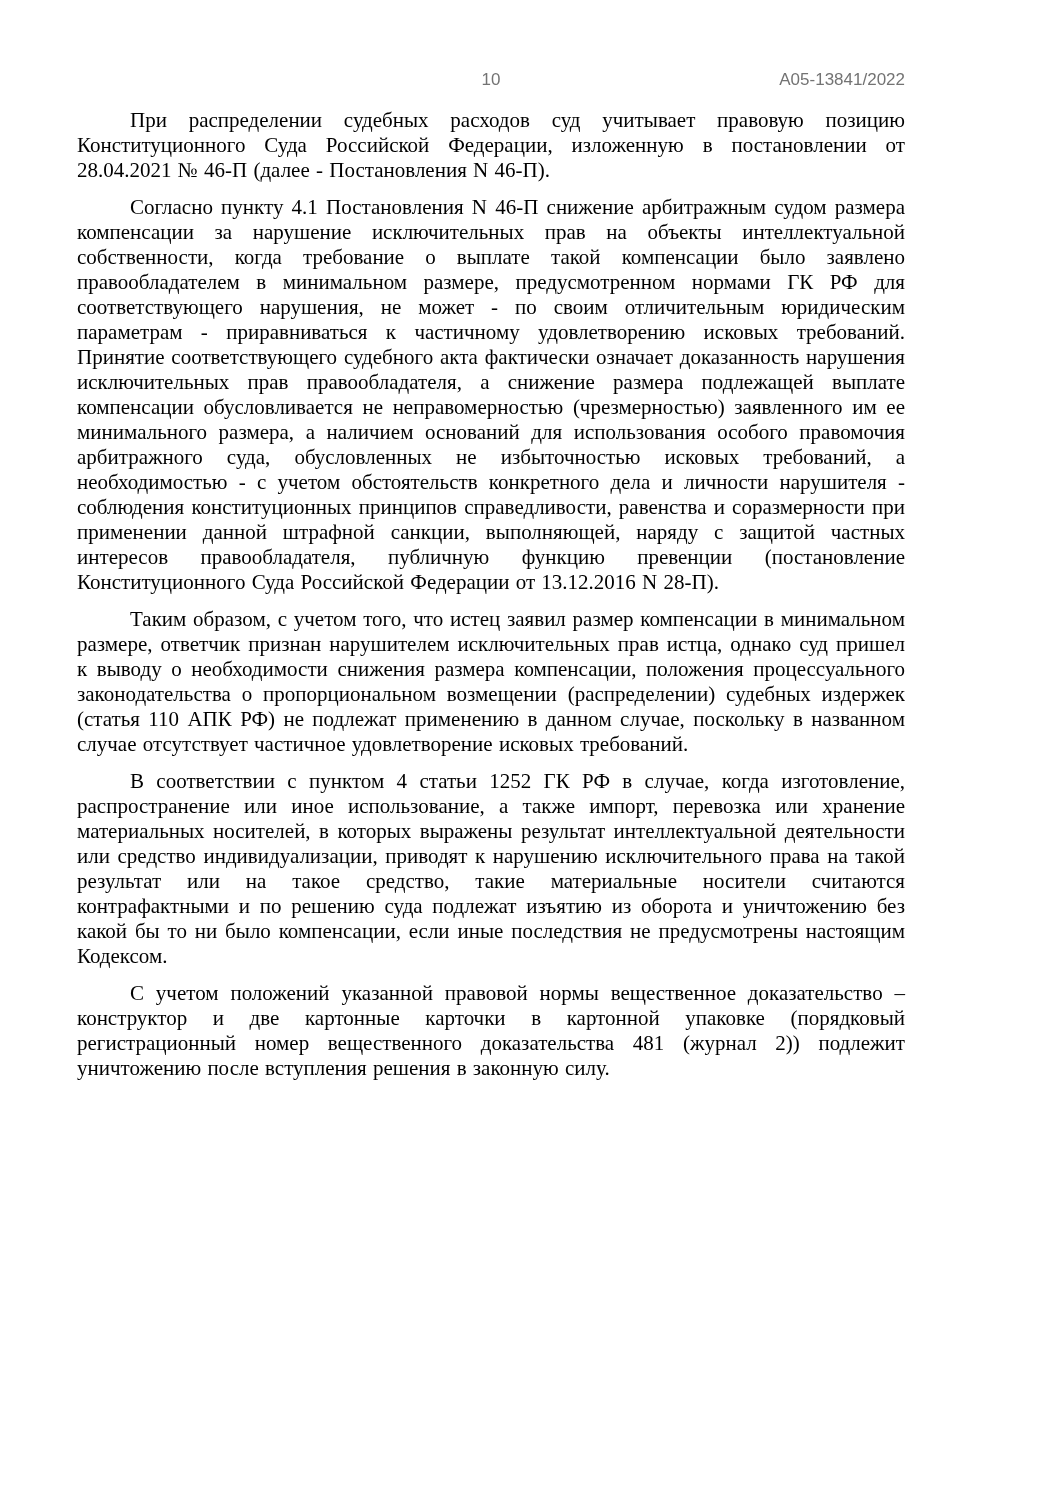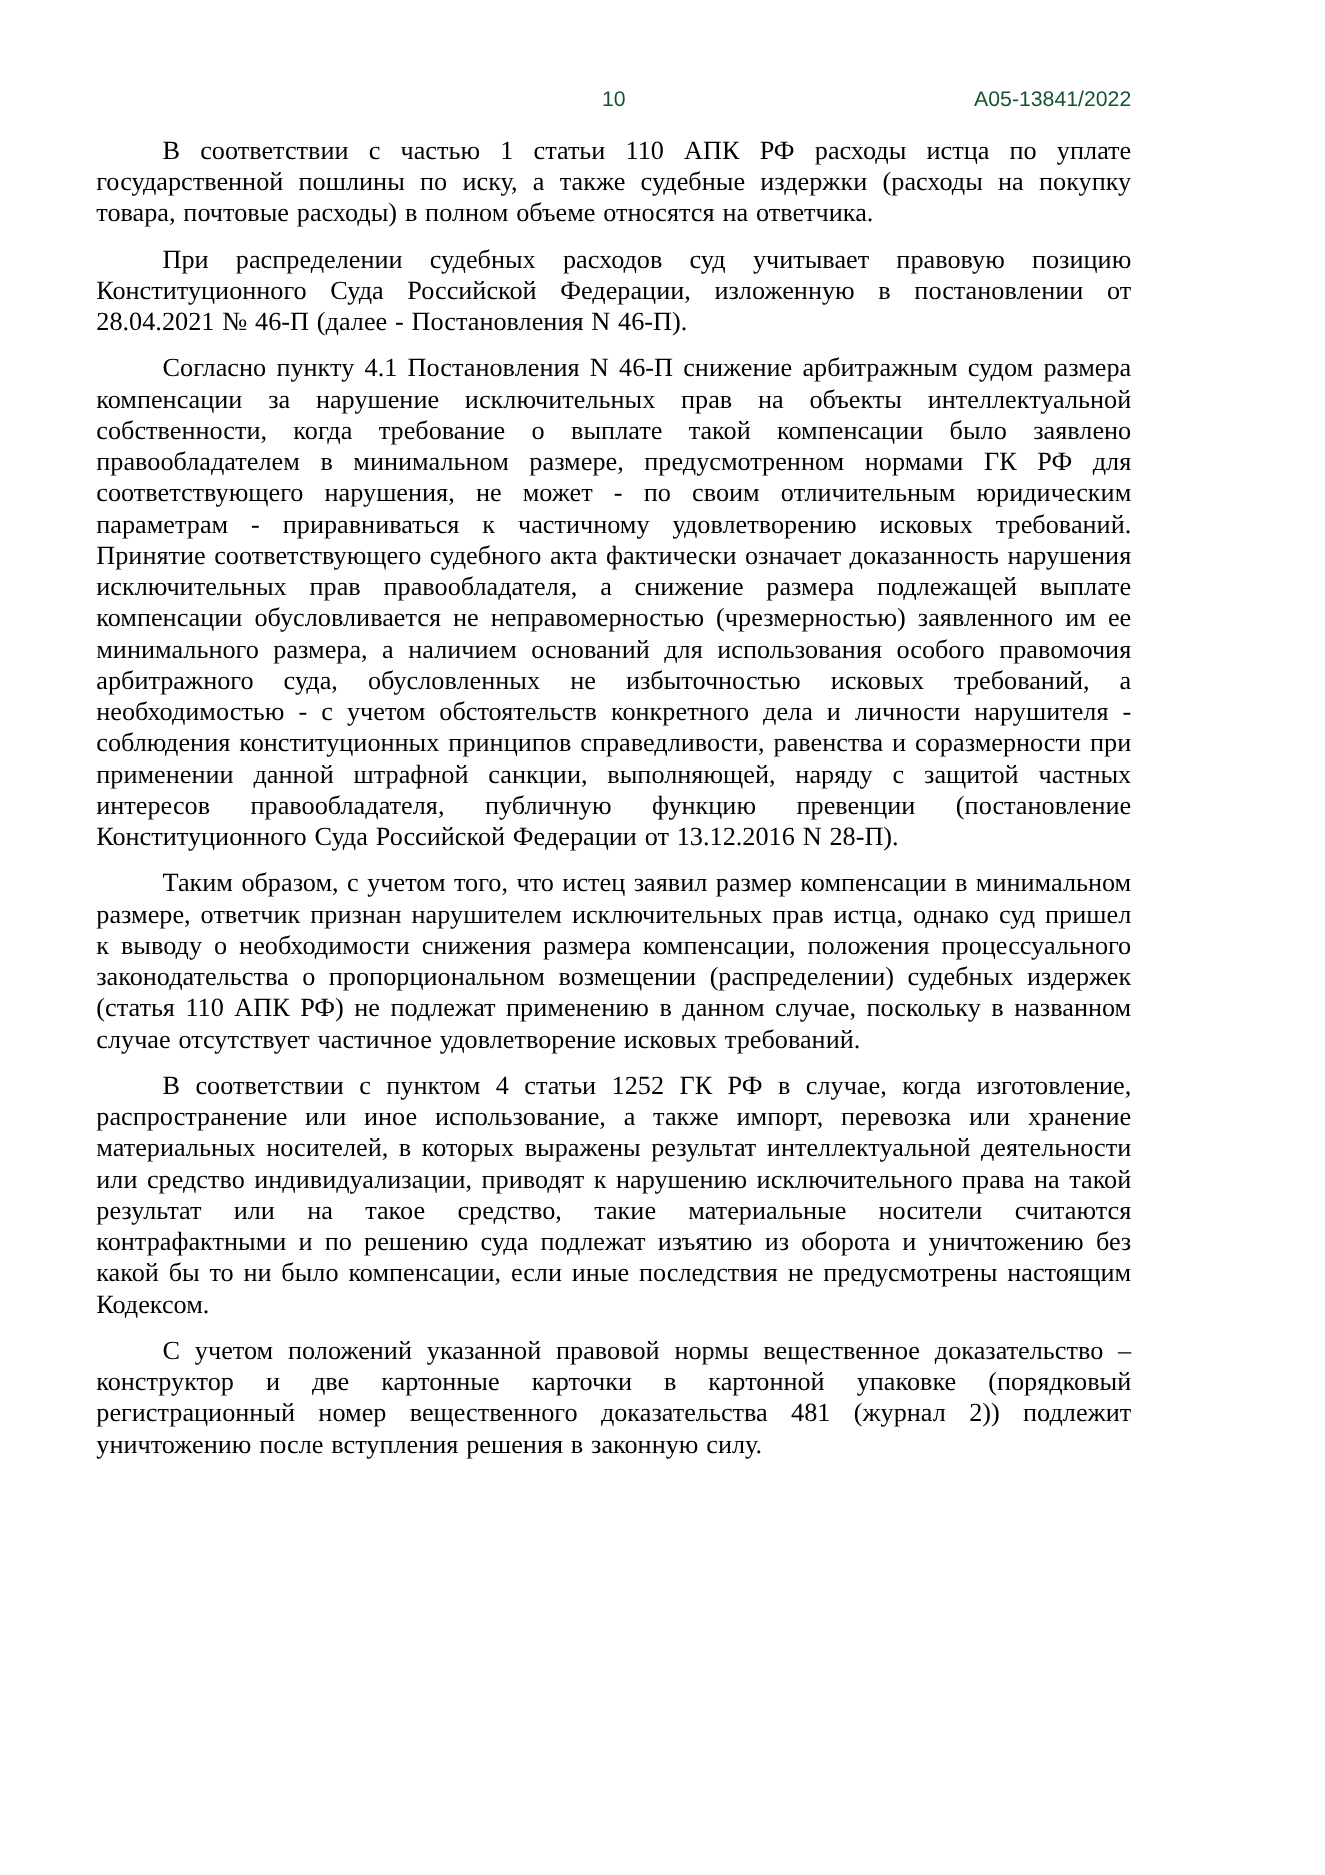--- a/index.html
+++ b/index.html
@@ -18,21 +18,21 @@
   }
   .page-header {
     position: absolute;
     top: 70px;
     left: 77px;
     width: 828px;
     height: 22px;
     font-family: "Liberation Sans", sans-serif;
     font-size: 17px;
     line-height: 20px;
-    color: #14532d;
+    color: #737373;
   }
   .page-number {
     position: absolute;
     left: 50%;
     transform: translateX(-50%);
   }
   .case-number {
     position: absolute;
     right: 0;
     top: 0;
@@ -58,20 +58,19 @@
 </head>
 <body>
 
 <div class="page">
   <header class="page-header">
     <span class="page-number">10</span>
     <span class="case-number">А05-13841/2022</span>
   </header>
 
   <main class="content">
-    <p class="para">В соответствии с частью 1 статьи 110 АПК РФ расходы истца по уплате государственной пошлины по иску, а также судебные издержки (расходы на покупку товара, почтовые расходы) в полном объеме относятся на ответчика.</p>
     <p class="para">При распределении судебных расходов суд учитывает правовую позицию Конституционного Суда Российской Федерации, изложенную в постановлении от 28.04.2021 № 46-П (далее - Постановления N 46-П).</p>
     <p class="para">Согласно пункту 4.1 Постановления N 46-П снижение арбитражным судом размера компенсации за нарушение исключительных прав на объекты интеллектуальной собственности, когда требование о выплате такой компенсации было заявлено правообладателем в минимальном размере, предусмотренном нормами ГК РФ для соответствующего нарушения, не может - по своим отличительным юридическим параметрам - приравниваться к частичному удовлетворению исковых требований. Принятие соответствующего судебного акта фактически означает доказанность нарушения исключительных прав правообладателя, а снижение размера подлежащей выплате компенсации обусловливается не неправомерностью (чрезмерностью) заявленного им ее минимального размера, а наличием оснований для использования особого правомочия арбитражного суда, обусловленных не избыточностью исковых требований, а необходимостью - с учетом обстоятельств конкретного дела и личности нарушителя - соблюдения конституционных принципов справедливости, равенства и соразмерности при применении данной штрафной санкции, выполняющей, наряду с защитой частных интересов правообладателя, публичную функцию превенции (постановление Конституционного Суда Российской Федерации от 13.12.2016 N 28-П).</p>
     <p class="para">Таким образом, с учетом того, что истец заявил размер компенсации в минимальном размере, ответчик признан нарушителем исключительных прав истца, однако суд пришел к выводу о необходимости снижения размера компенсации, положения процессуального законодательства о пропорциональном возмещении (распределении) судебных издержек (статья 110 АПК РФ) не подлежат применению в данном случае, поскольку в названном случае отсутствует частичное удовлетворение исковых требований.</p>
     <p class="para">В соответствии с пунктом 4 статьи 1252 ГК РФ в случае, когда изготовление, распространение или иное использование, а также импорт, перевозка или хранение материальных носителей, в которых выражены результат интеллектуальной деятельности или средство индивидуализации, приводят к нарушению исключительного права на такой результат или на такое средство, такие материальные носители считаются контрафактными и по решению суда подлежат изъятию из оборота и уничтожению без какой бы то ни было компенсации, если иные последствия не предусмотрены настоящим Кодексом.</p>
     <p class="para">С учетом положений указанной правовой нормы вещественное доказательство – конструктор и две картонные карточки в картонной упаковке (порядковый регистрационный номер вещественного доказательства 481 (журнал 2)) подлежит уничтожению после вступления решения в законную силу.</p>
   </main>
 </div>
 
 </body></html>

